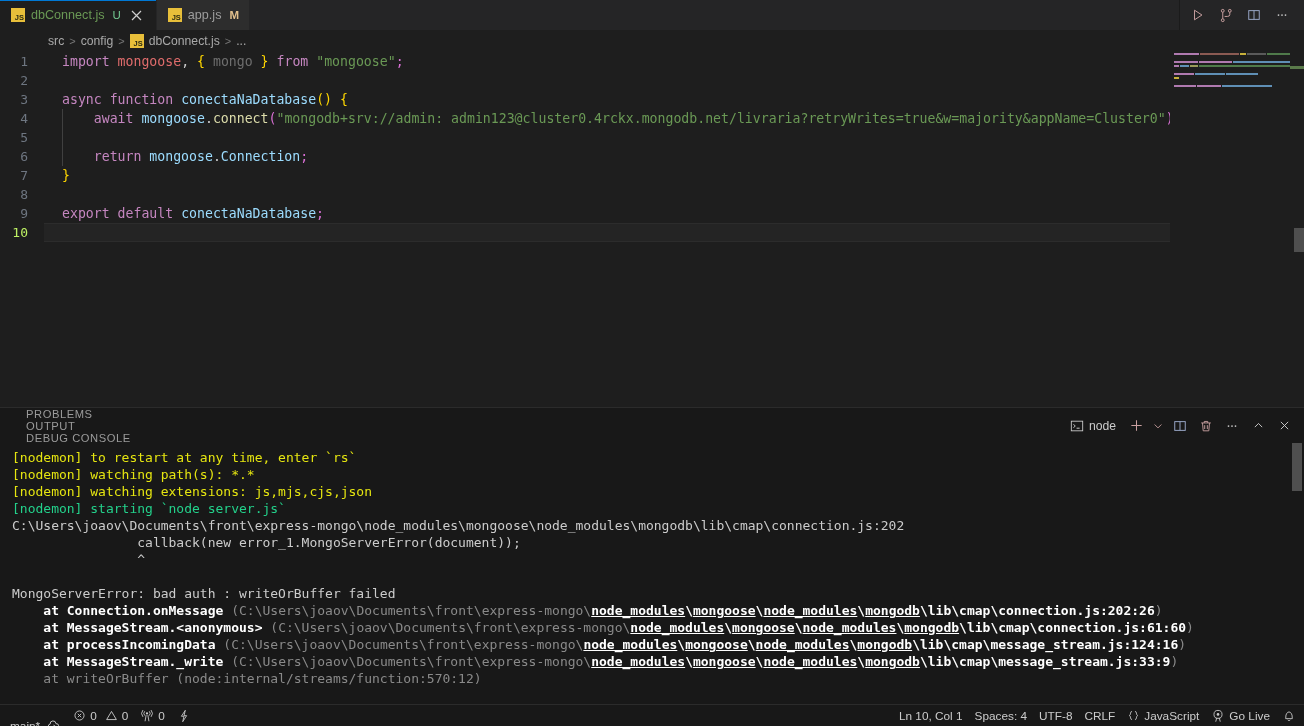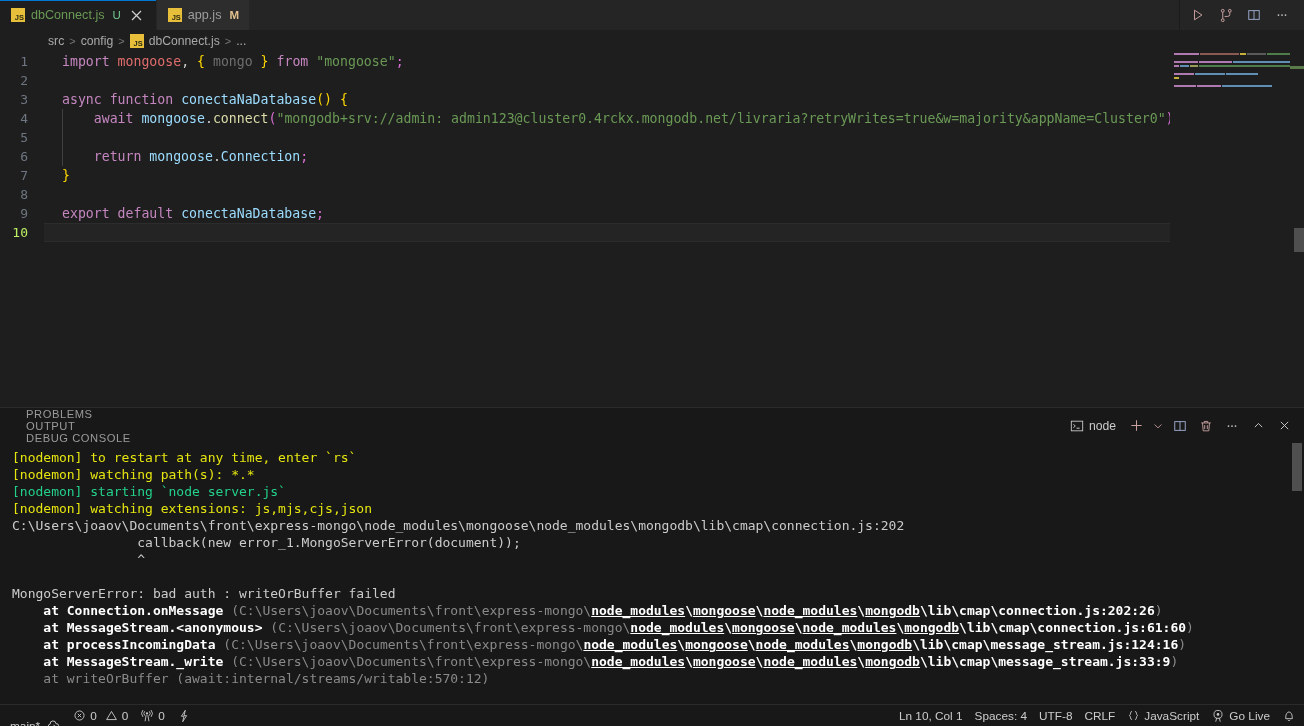--- a/index.html
+++ b/index.html
@@ -403,32 +403,32 @@
           <svg width="13" height="13" viewBox="0 0 16 16" stroke="#c5c5c5" fill="none" stroke-width="1.2">
               <path d="M3.5 3.5 L12.5 12.5 M12.5 3.5 L3.5 12.5"></path>
             </svg>
         </span>
       </div>
     </div>
     <div class="term-body">
       <div id="term-lines">
           <div class="tline"><span class="ty">[nodemon] to restart at any time, enter `rs`</span></div>
           <div class="tline"><span class="ty">[nodemon] watching path(s): *.*</span></div>
+          <div class="tline"><span class="ty">[nodemon] watching extensions: js,mjs,cjs,json</span></div>
           <div class="tline"><span class="tg">[nodemon] starting `node server.js`</span></div>
-          <div class="tline"><span class="ty">[nodemon] watching extensions: js,mjs,cjs,json</span></div>
           <div class="tline"><span class="tw">C:\Users\joaov\Documents\front\express-mongo\node_modules\mongoose\node_modules\mongodb\lib\cmap\connection.js:202</span></div>
           <div class="tline"><span class="tw">                callback(new error_1.MongoServerError(document));</span></div>
           <div class="tline"><span class="tw">                ^</span></div>
           <div class="tline">&nbsp;</div>
           <div class="tline"><span class="tw">MongoServerError: bad auth : writeOrBuffer failed</span></div>
           <div class="tline"><span class="tb">    at </span><span class="tb">Connection.onMessage</span><span class="tdim"> (</span><span class="tdim">C:\Users\joaov\Documents\front\express-mongo\</span><span class="tb tu">node_modules</span><span class="tb">\</span><span class="tb tu">mongoose</span><span class="tb">\</span><span class="tb tu">node_modules</span><span class="tb">\</span><span class="tb tu">mongodb</span><span class="tb">\lib\cmap\connection.js:202:26</span><span class="tdim">)</span></div>
           <div class="tline"><span class="tb">    at </span><span class="tb">MessageStream.&lt;anonymous&gt;</span><span class="tdim"> (</span><span class="tdim">C:\Users\joaov\Documents\front\express-mongo\</span><span class="tb tu">node_modules</span><span class="tb">\</span><span class="tb tu">mongoose</span><span class="tb">\</span><span class="tb tu">node_modules</span><span class="tb">\</span><span class="tb tu">mongodb</span><span class="tb">\lib\cmap\connection.js:61:60</span><span class="tdim">)</span></div>
           <div class="tline"><span class="tb">    at </span><span class="tb">processIncomingData</span><span class="tdim"> (</span><span class="tdim">C:\Users\joaov\Documents\front\express-mongo\</span><span class="tb tu">node_modules</span><span class="tb">\</span><span class="tb tu">mongoose</span><span class="tb">\</span><span class="tb tu">node_modules</span><span class="tb">\</span><span class="tb tu">mongodb</span><span class="tb">\lib\cmap\message_stream.js:124:16</span><span class="tdim">)</span></div>
           <div class="tline"><span class="tb">    at </span><span class="tb">MessageStream._write</span><span class="tdim"> (</span><span class="tdim">C:\Users\joaov\Documents\front\express-mongo\</span><span class="tb tu">node_modules</span><span class="tb">\</span><span class="tb tu">mongoose</span><span class="tb">\</span><span class="tb tu">node_modules</span><span class="tb">\</span><span class="tb tu">mongodb</span><span class="tb">\lib\cmap\message_stream.js:33:9</span><span class="tdim">)</span></div>
-          <div class="tline"><span class="tdim">    at writeOrBuffer (await:internal/streams/writable:570:12)</span></div>
+          <div class="tline"><span class="tdim">    at writeOrBuffer (node:internal/streams/function:570:12)</span></div>
         </div>
       <div class="panel-scroll"></div>
     </div>
   </div>
 
   <div class="statusbar">
     <div class="sb-left">
       <span class="sb-item branch">
         <span>main*</span>
         <span>

